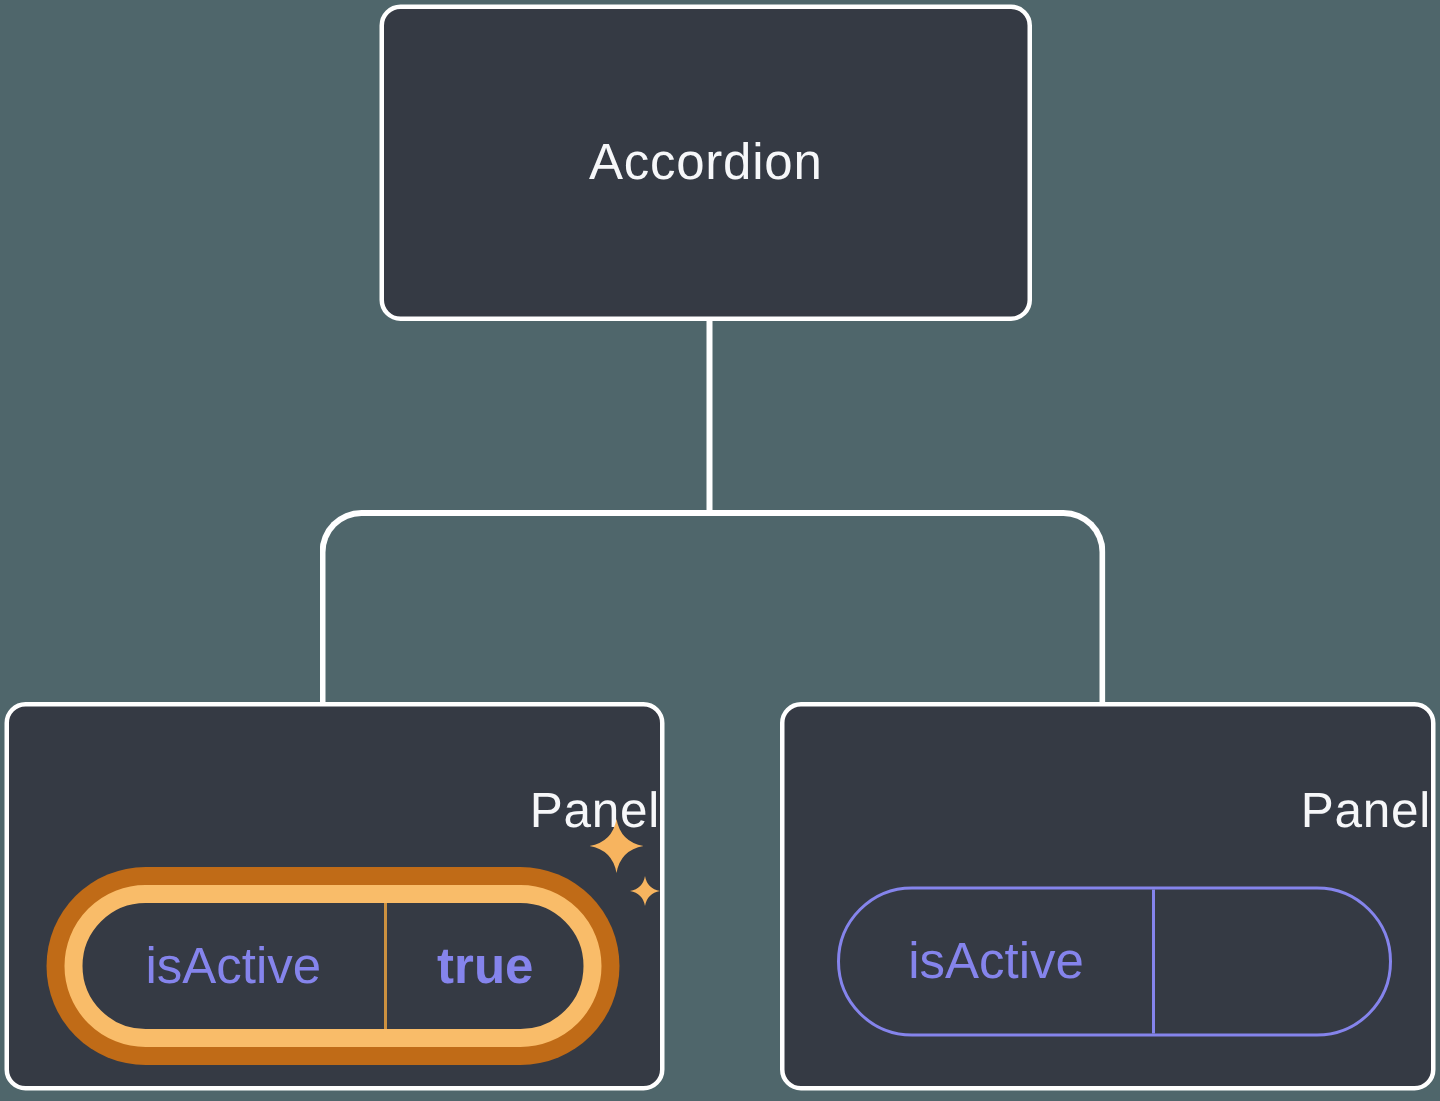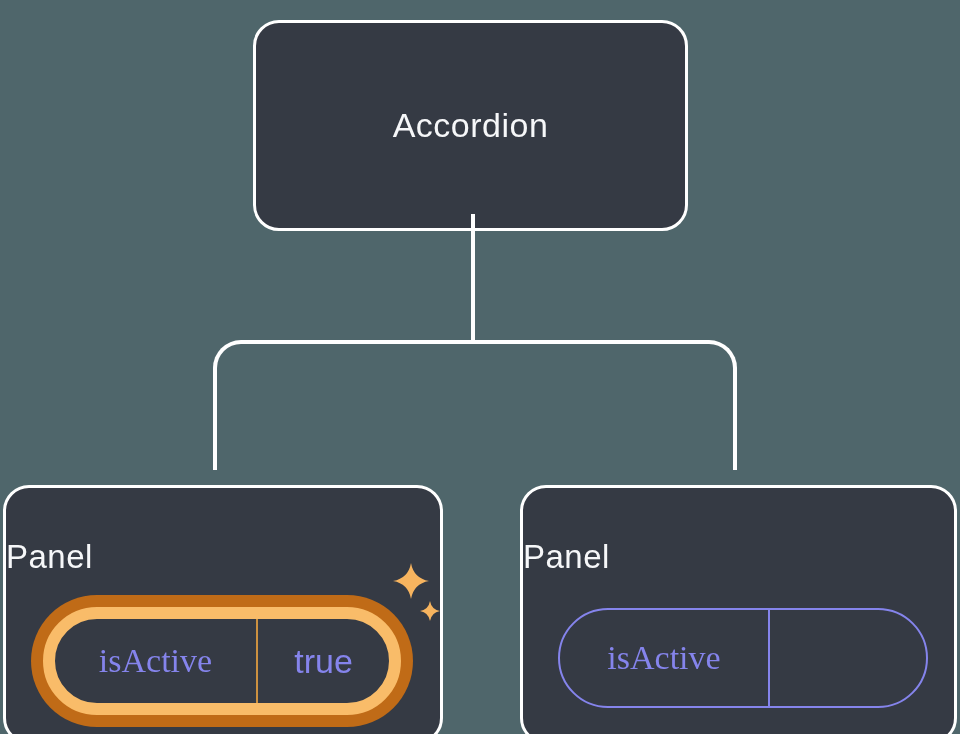--- a/index.html
+++ b/index.html
@@ -12,34 +12,33 @@
     height: 734px;
     background: var(--background, #4F666B);
     overflow: hidden;
   }
 
   
   .node {
     position: absolute;
     background: var(--node-fill, #353A44);
     border: 3px solid var(--node-border, #FFFFFF);
-    border-radius: 26px;
+    border-radius: 14px;
     color: var(--title-text, #F6F7F9);
-    margin-top: 17px;
   }
   .node-root {
     left: 253px; top: 3px;
     width: 435px; height: 211px;
     display: flex; align-items: center; justify-content: center;
     font-size: 34px; font-weight: 500; letter-spacing: .5px;
   }
   .node-panel {
     top: 468px;
     width: 440px; height: 259px;
-    text-align: left;
+    text-align: right;
   }
   .node-panel.left  { left: 3px; }
   .node-panel.right { left: 520px; width: 437px; }
 
   .panel-title {
     margin-top: 50px;
     font-size: 33px; font-weight: 500; letter-spacing: .5px;
     color: var(--title-text, #F6F7F9);
   }
 
@@ -66,33 +65,33 @@
     display: flex;
     align-items: stretch;
     border-radius: 999px;
     font-size: 34px;
     color: var(--state-purple, #8584EC);
     background: var(--node-fill, #353A44);
   }
   .pill .cell {
     display: flex; align-items: center; justify-content: center;
   }
-  .pill .cell.key { width: 208px; font-family: Liberation Serif, serif; }
+  .pill .cell.key { width: 208px; }
   .pill .cell.value { flex: 1; }
   .pill .divider { width: 2px; }
 
   .pill-highlight {
     left: 37px; top: 119px;
     width: 358px; height: 108px;
     border: 12px solid var(--highlight-inner, #F9BC69);
     box-shadow: 0 0 0 12px var(--highlight-outer, #C06B17);
   }
   .pill-highlight .cell.key { width: 201px; }
   .pill-highlight .divider { background: var(--highlight-divider, #CD9140); }
-  .pill-highlight .cell.value { font-weight: 400; }
+  .pill-highlight .cell.value { font-weight: 700; }
 
   .pill-plain {
     left: 35px; top: 120px;
     width: 370px; height: 100px;
     border: 2px solid var(--state-purple, #8584EC);
   }
   .pill-plain .divider { background: var(--state-purple, #8584EC); }
 
   
   .sparkles {

